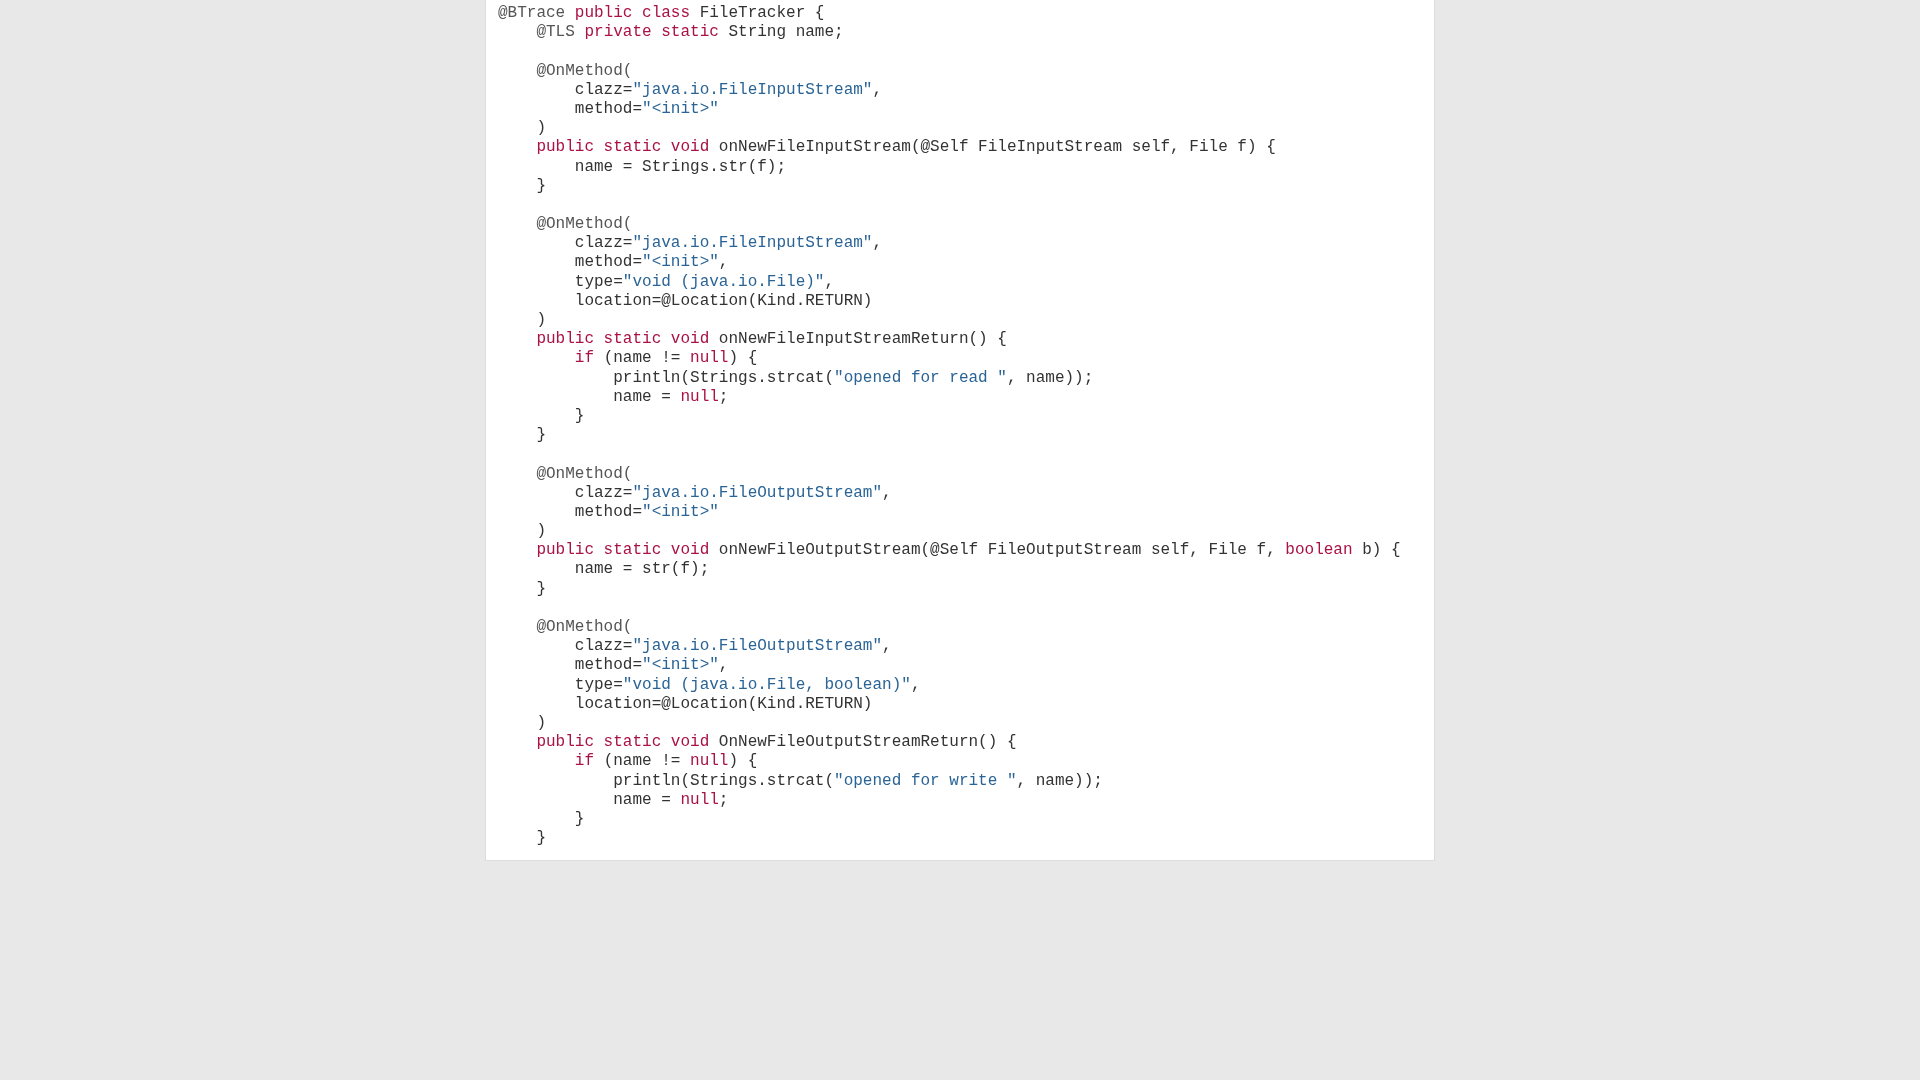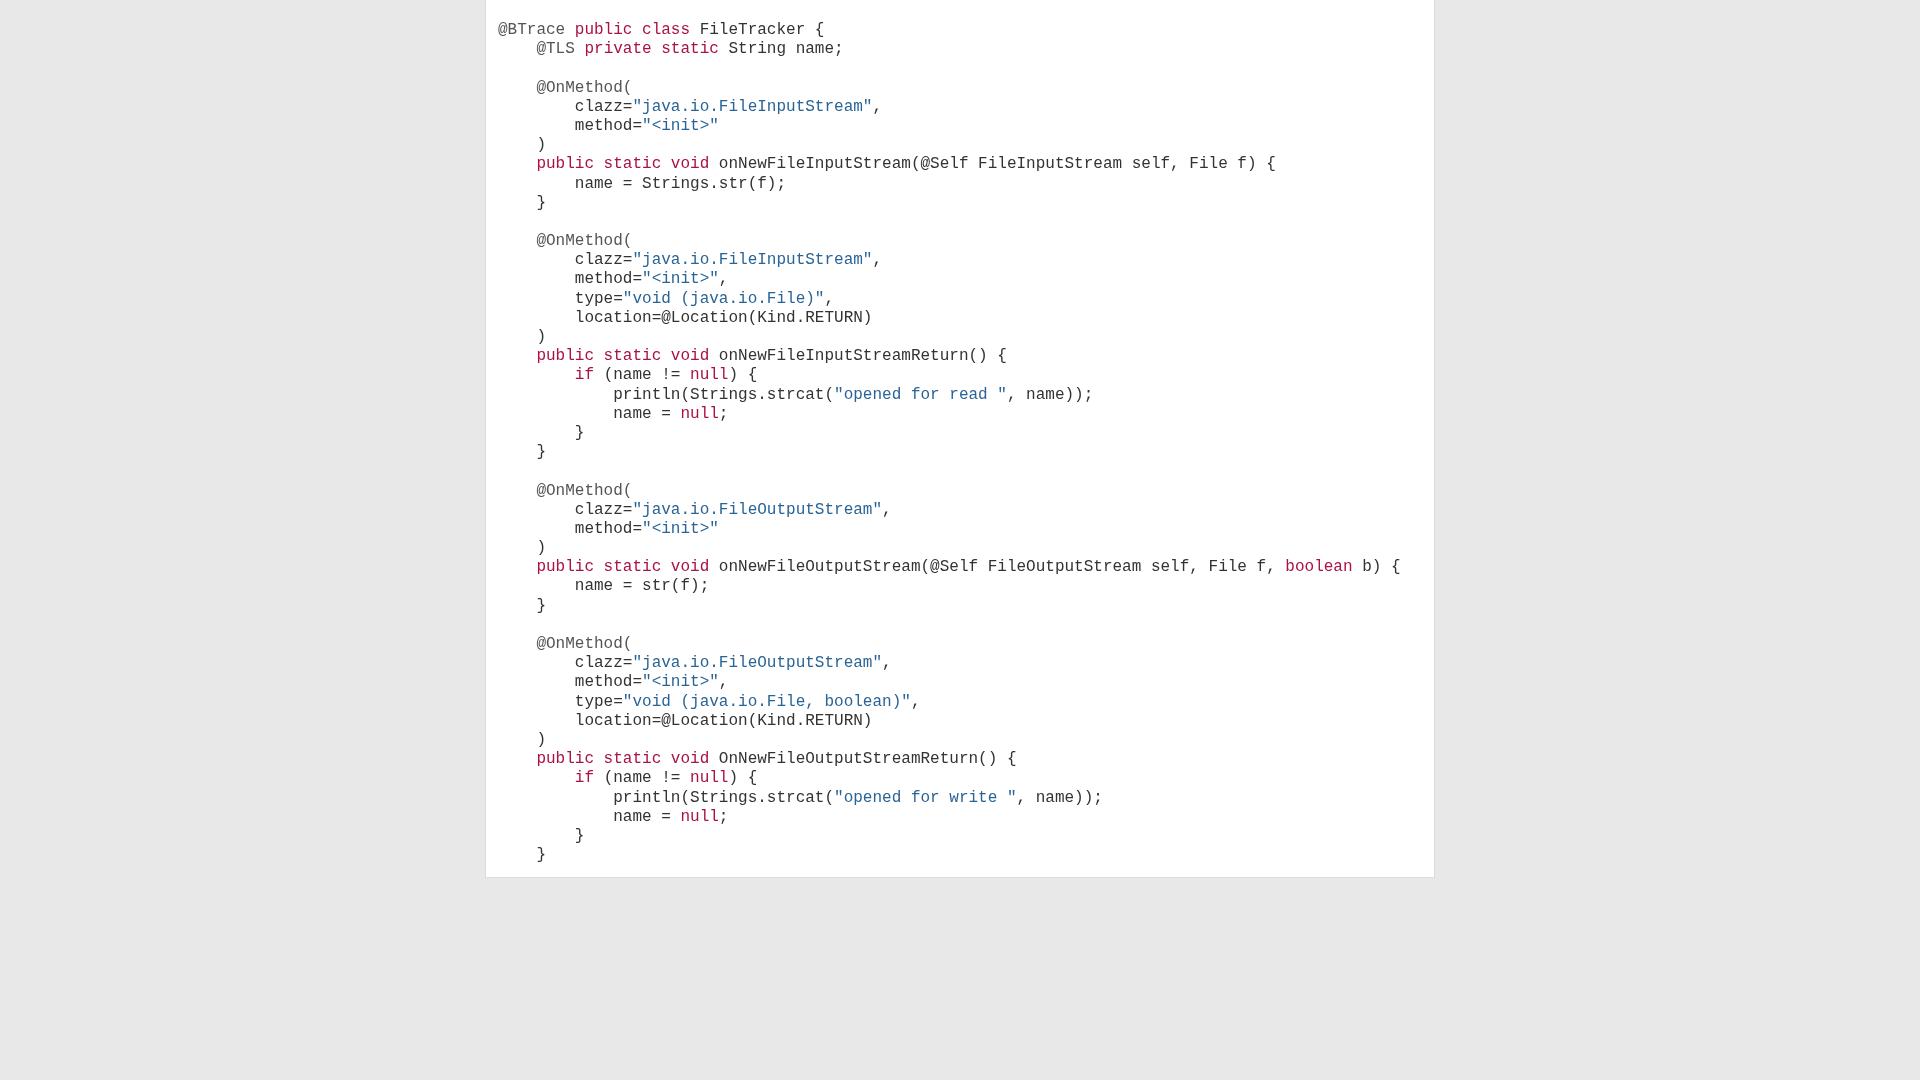--- a/index.html
+++ b/index.html
@@ -9,21 +9,21 @@
       font-size: 16px;
       line-height: 1.2;
       display: flex;
       justify-content: center;
       padding: 0;
     }
     .page {
       background: #ffffff;
       width: 950px;
       min-height: 820px;
-      padding: 21px 12px 12px 12px;
+      padding: 4px 12px 12px 12px;
       border-left: 1px solid #ddd;
       border-right: 1px solid #ddd;
       border-bottom: 1px solid #ddd;
       color: #333;
     }
     pre {
       white-space: pre;
       font-family: inherit;
     }
     .kw { color: #aa1144; }      

